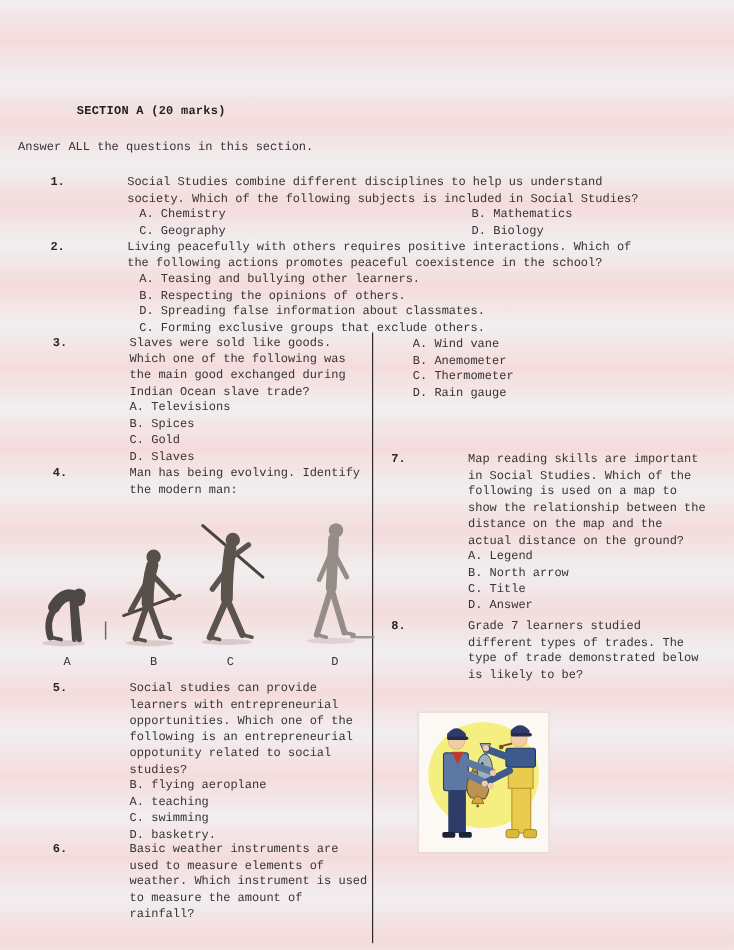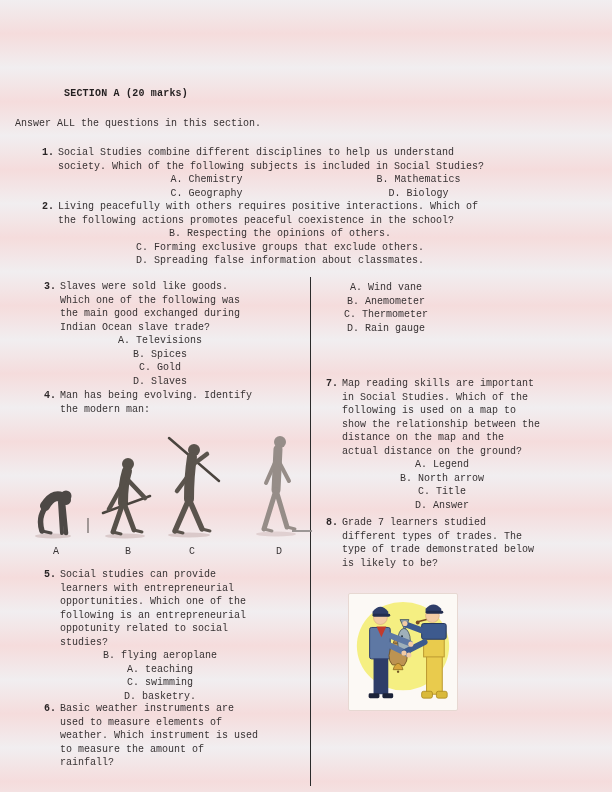--- a/index.html
+++ b/index.html
@@ -8,23 +8,23 @@
     font-family:"Liberation Mono","DejaVu Sans Mono",monospace;
     font-size:10px;line-height:13.5px;color:#373233;
     background-color:#f1eef0;
     background-image:repeating-linear-gradient(180deg,#f1eef0 0px,#f5dcdc 34px,#f1eef0 68px);
   }
   .page{position:relative;width:612px;height:792px;}
   .abs{position:absolute;}
   .heading{font-weight:bold;color:#231f20;letter-spacing:0.2px;}
   .q{display:flex;align-items:flex-start;}
   .q .num{flex:none;width:16px;font-weight:bold;color:#2b2627;}
-  .q .body{width:200px;}
+  .q .body{width:200px;margin-left:48px;}
   .q.wide .body{width:434px;}
-  .opts{margin:0;padding:0;list-style:none;text-align:center;}
+  .opts{margin:0;padding:0;list-style:none;}
   .opts.indent{margin-left:10px;}
   .opts.twocol{display:grid;grid-template-columns:277px 1fr;}
   .divider{width:1px;background:#2b2b2b;}
   .stray{height:2px;background:#8d8887;opacity:.85;}
   .figure-card{
     background:#fcf9f5;border:1px solid #e7d8d2;border-radius:2px;
     box-sizing:border-box;
   }
   svg text{font-family:"Liberation Mono","DejaVu Sans Mono",monospace;}
 </style>
@@ -48,23 +48,24 @@
         <li>D. Biology</li>
       </ul>
     </div>
   </div>
 
   <div class="abs q wide" style="left:42px;top:200px;">
     <span class="num">2.</span>
     <div class="body">
       <div>Living peacefully with others requires positive interactions. Which of the following actions promotes peaceful coexistence in the school?</div>
       <ul class="opts indent">
+        <li>A. Teasing and bullying other learners.</li>
         <li>B. Respecting the opinions of others.</li>
+        <li>D. Spreading false information about classmates.</li>
         <li>C. Forming exclusive groups that exclude others.</li>
-        <li>D. Spreading false information about classmates.</li>
       </ul>
     </div>
   </div>
 
   <div class="abs divider" style="left:310px;top:277px;height:509px;"></div>
   <div class="abs stray" style="left:292px;top:530px;width:20px;"></div>
 
   <div class="abs q" style="left:44px;top:280px;">
     <span class="num">3.</span>
     <div class="body">

